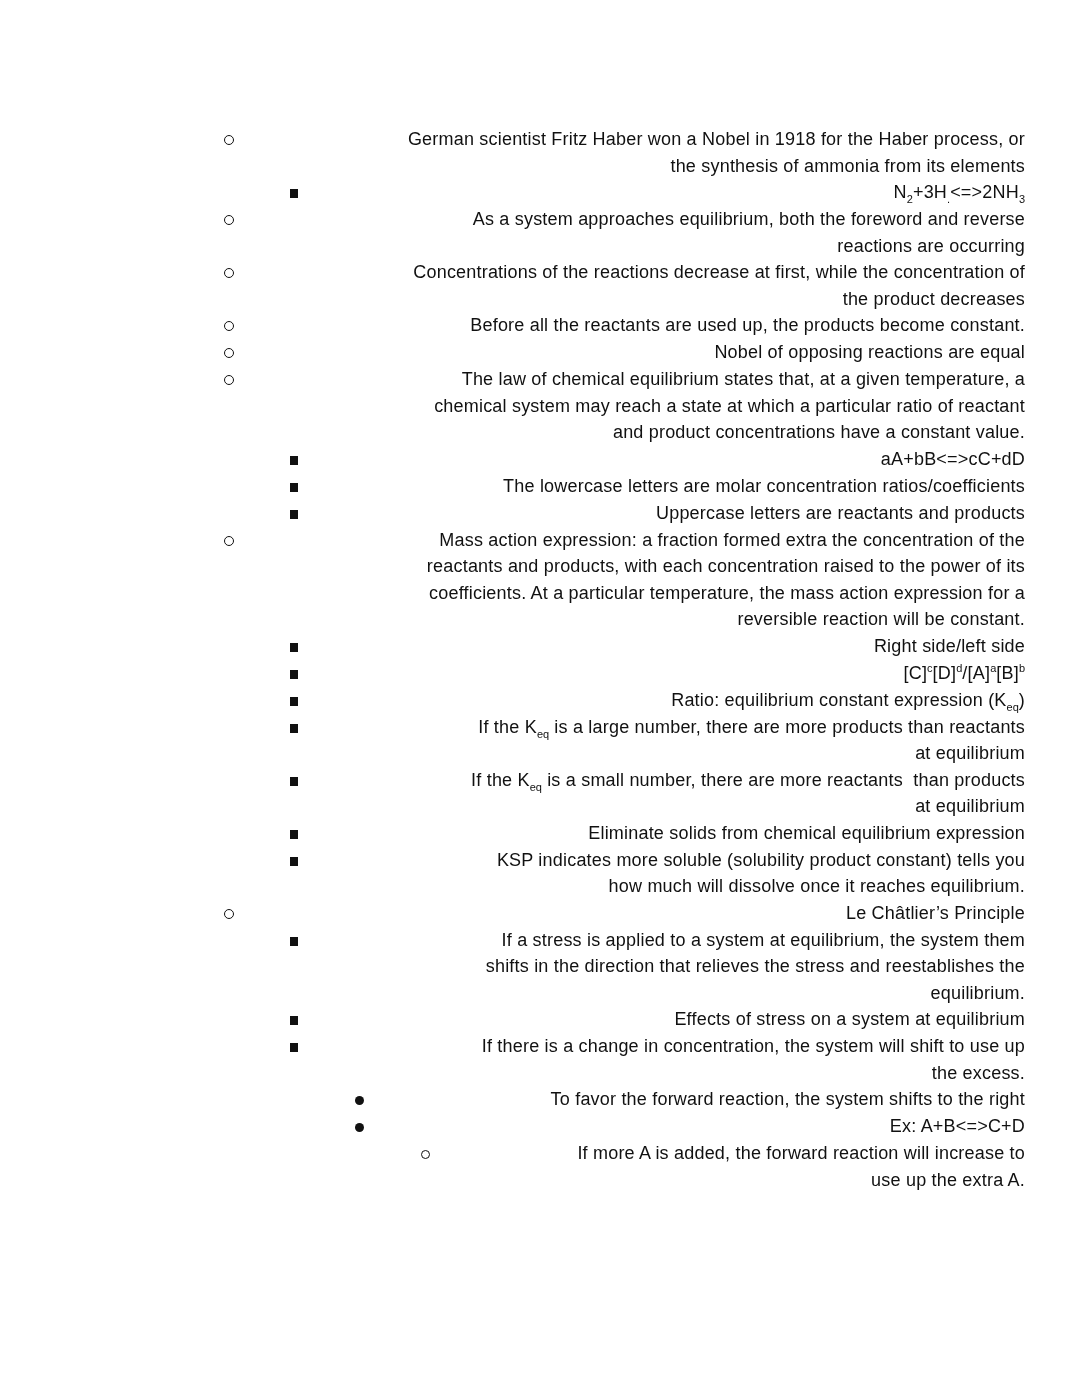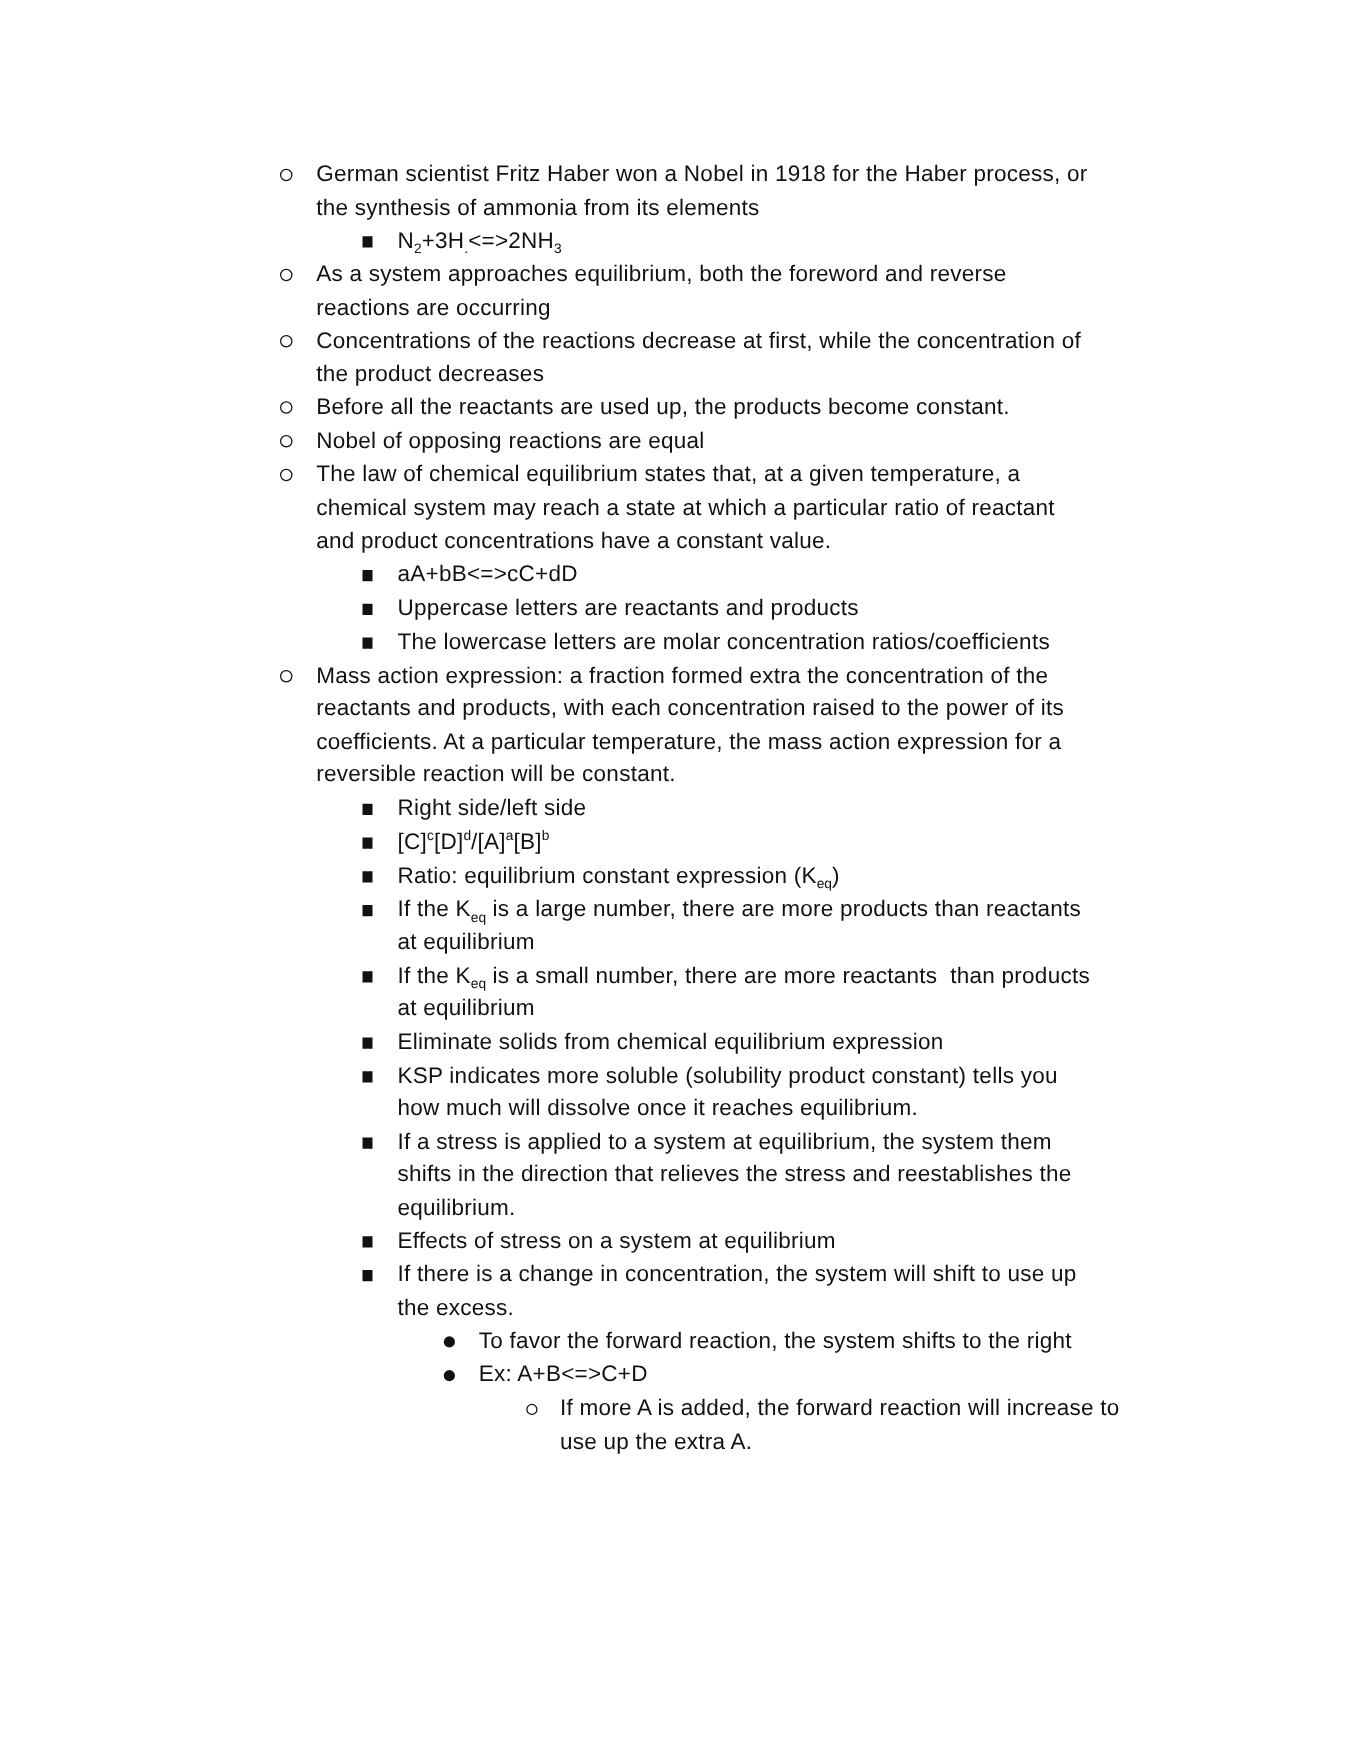--- a/index.html
+++ b/index.html
@@ -16,21 +16,21 @@
   }
   .doc-page {
     padding: 126px 55px 0 223px;
     box-sizing: border-box;
   }
   ul.nl {
     margin: 0;
     padding: 0;
     list-style: none;
   }
-  ul.nl li { margin: 0; }
+  ul.nl li { margin: 0; text-align: right; }
   li > ul.nl { padding-left: 65px; }
 
   .row {
     display: flex;
     align-items: flex-start;
   }
   .bullet {
     flex: 0 0 30px;
     position: relative;
     height: 27px;
@@ -133,27 +133,27 @@
         <ul class="nl d1">
           <li>
             <div class="row">
               <span class="bullet shape-square"></span>
               <div class="text">aA+bB&lt;=&gt;cC+dD</div>
             </div>
           </li>
           <li>
             <div class="row">
               <span class="bullet shape-square"></span>
+              <div class="text">The lowercase letters are molar concentration ratios/coefficients</div>
+            </div>
+          </li>
+          <li>
+            <div class="row">
+              <span class="bullet shape-square"></span>
               <div class="text">Uppercase letters are reactants and products</div>
-            </div>
-          </li>
-          <li>
-            <div class="row">
-              <span class="bullet shape-square"></span>
-              <div class="text">The lowercase letters are molar concentration ratios/coefficients</div>
             </div>
           </li>
         </ul>
       </li>
       <li>
         <div class="row">
           <span class="bullet shape-ring"></span>
           <div class="text">Mass action expression: a fraction formed extra the concentration of the
 reactants and products, with each concentration raised to the power of its
 coefficients. At a particular temperature, the mass action expression for a
@@ -201,20 +201,24 @@
           <li>
             <div class="row">
               <span class="bullet shape-square"></span>
               <div class="text">KSP indicates more soluble (solubility product constant) tells you
 how much will dissolve once it reaches equilibrium.</div>
             </div>
           </li>
         </ul>
       </li>
       <li>
+        <div class="row">
+          <span class="bullet shape-ring"></span>
+          <div class="text">Le Châtlier’s Principle</div>
+        </div>
         <ul class="nl d1">
           <li>
             <div class="row">
               <span class="bullet shape-square"></span>
               <div class="text">If a stress is applied to a system at equilibrium, the system them
 shifts in the direction that relieves the stress and reestablishes the
 equilibrium.</div>
             </div>
           </li>
           <li>

